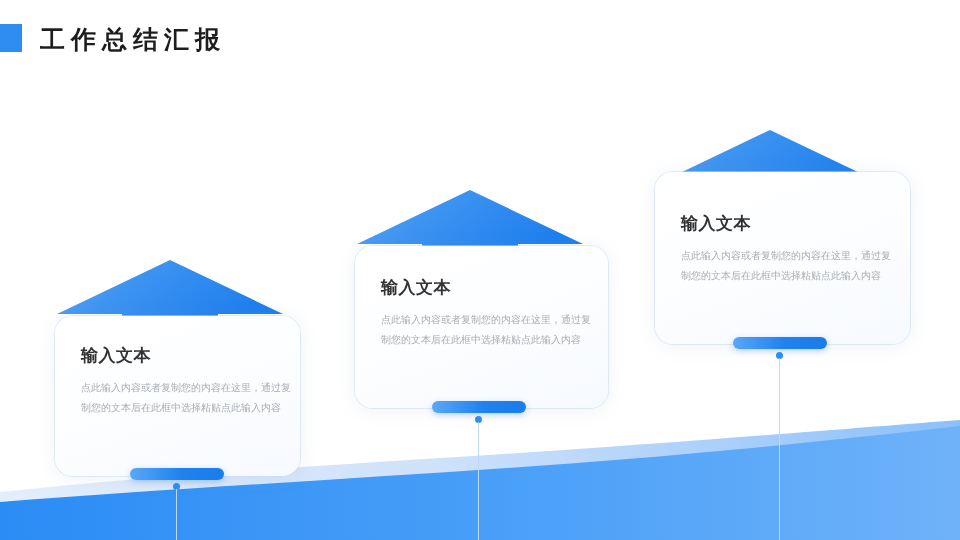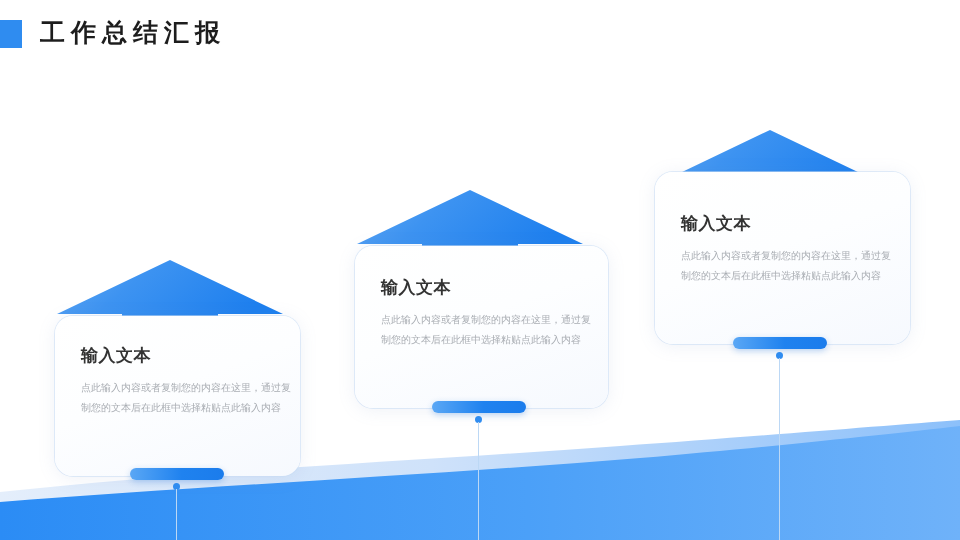--- a/index.html
+++ b/index.html
@@ -9,21 +9,21 @@
     font-family:"Liberation Sans","DejaVu Sans",sans-serif;
     overflow:hidden;
     position:relative;
   }
 
   
   .header {
     position:absolute;
     left:0; top:20px;
     display:flex;
-    align-items:flex-start;
+    align-items:flex-end;
     height:32px;
   }
   .header-accent {
     width:22px; height:28px;
     background:#2f8cf0;
     flex:0 0 auto;
   }
   .header-title {
     margin-left:18px;
     font-size:25px;

